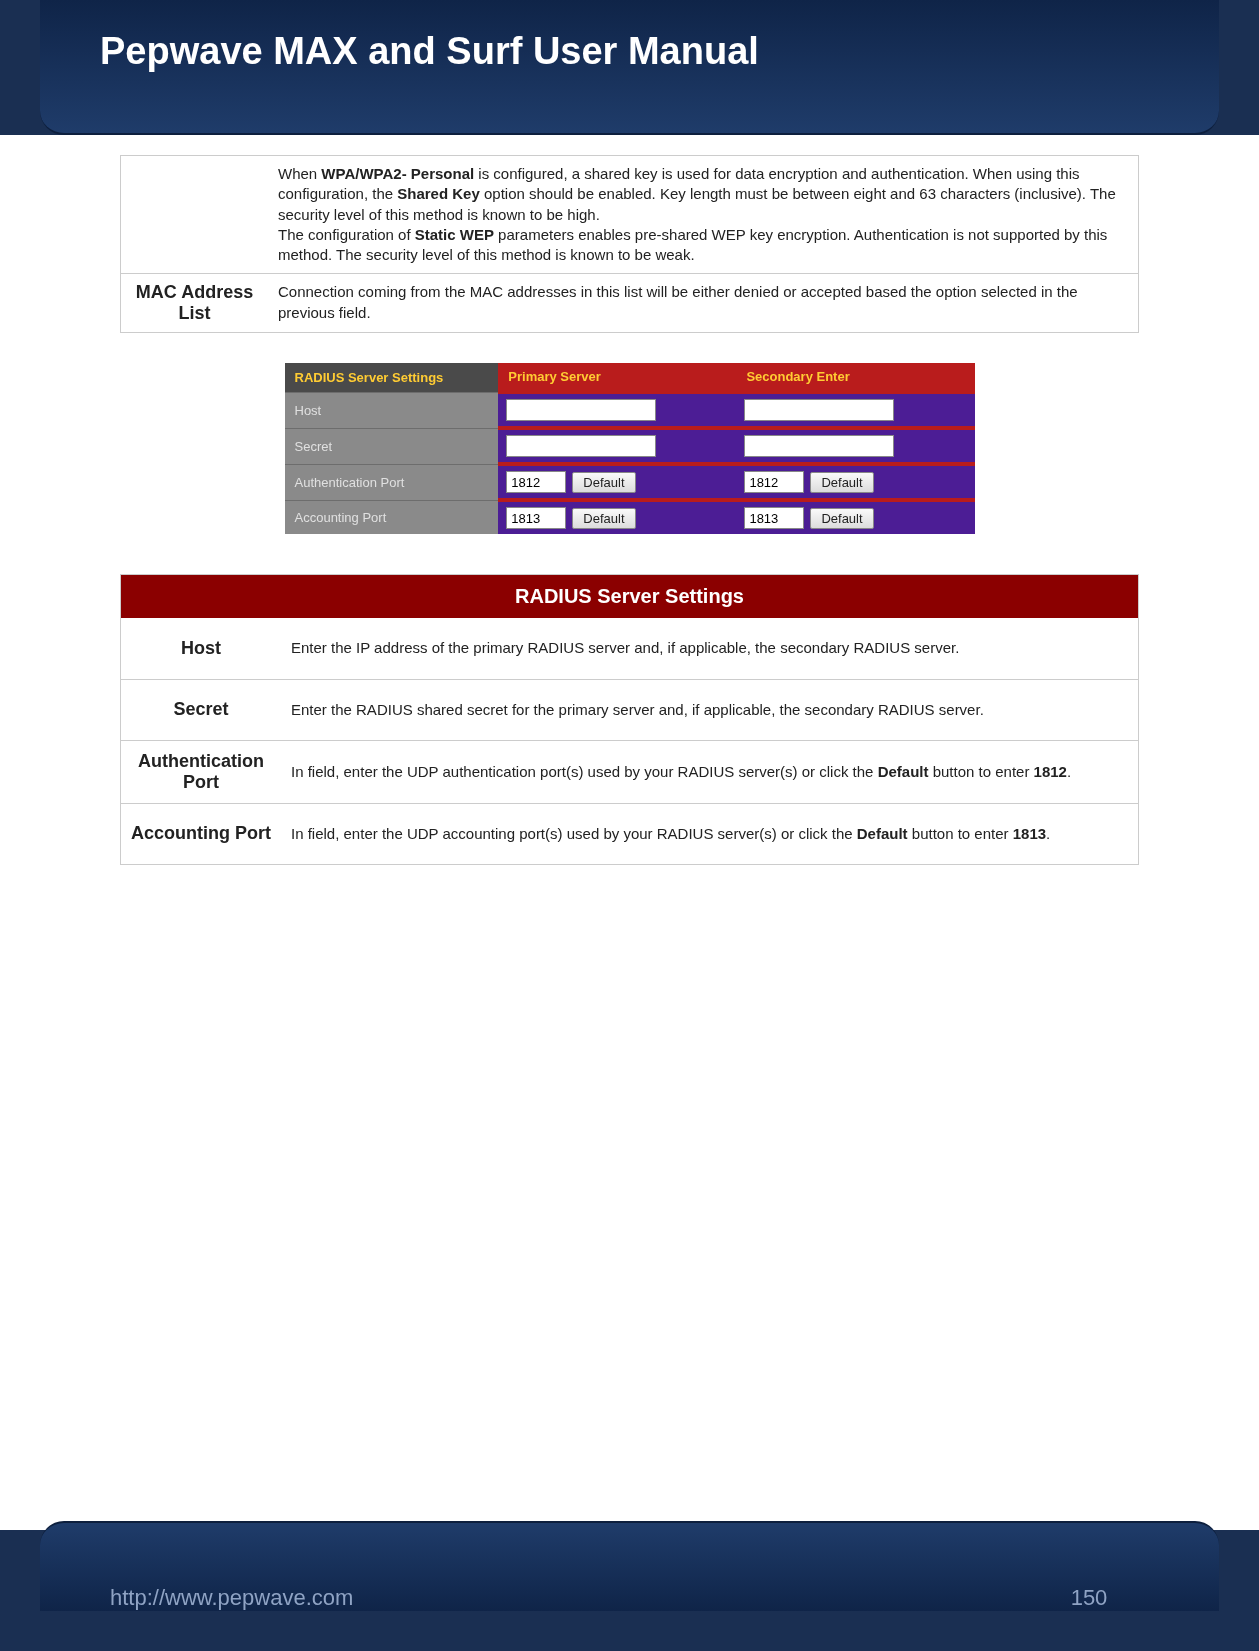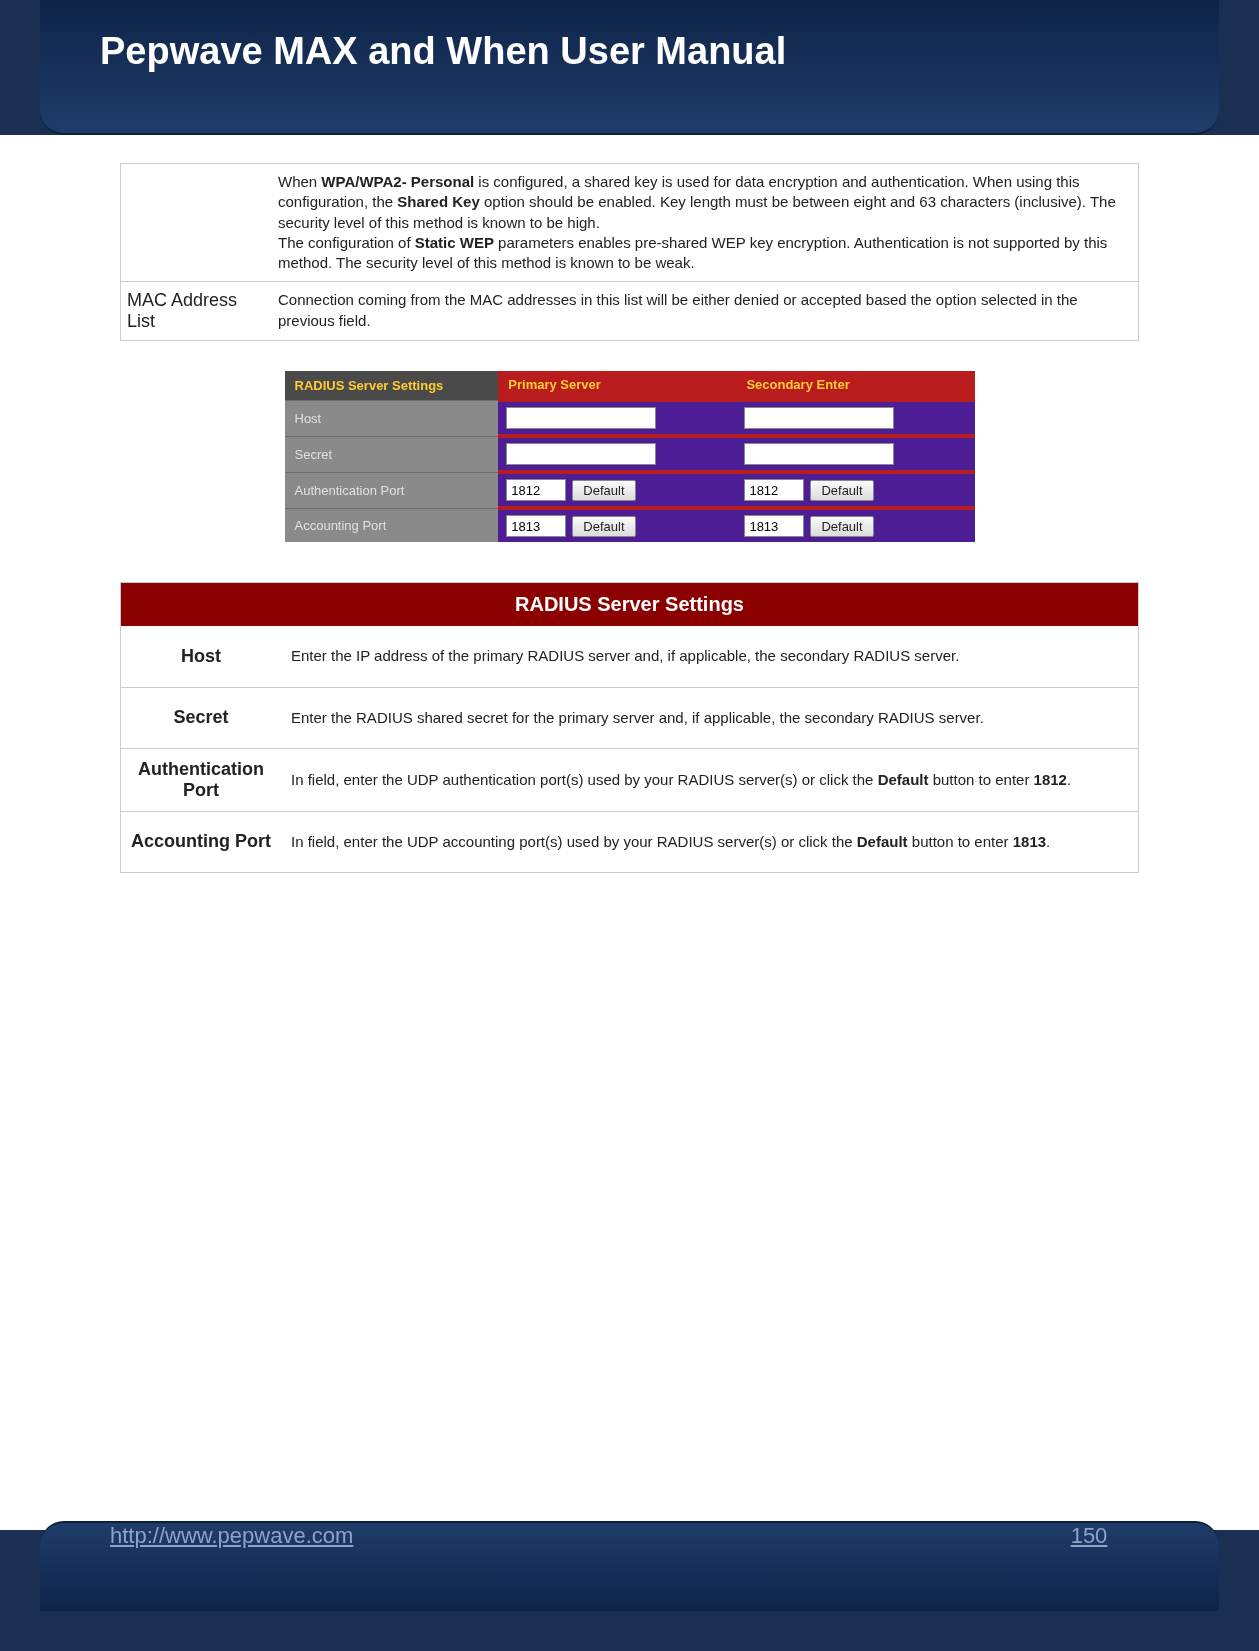--- a/index.html
+++ b/index.html
@@ -40,26 +40,25 @@
     padding: 20px 80px 80px 80px;
     min-height: 1350px;
     box-sizing: border-box;
     border-radius: 0 0 24px 24px;
   }
   table.desc-table {
     border-collapse: collapse;
     width: 100%;
     border: 1px solid #ccc;
     font-size: 15px;
-    margin-top: 8px;
   }
   table.desc-table td.label-cell {
     width: 135px;
-    text-align: left;
-    font-weight: normal;
+    text-align: center;
+    font-weight: bold;
     font-size: 18px;
     vertical-align: middle;
     border-bottom: 1px solid #ccc;
     padding: 8px 6px;
   }
   table.desc-table td.content-cell {
     vertical-align: top;
     border-bottom: 1px solid #ccc;
     padding: 8px 10px;
     line-height: 1.35;
@@ -158,36 +157,35 @@
     bottom: 40px;
     left: 40px; right: 40px;
     height: 90px;
     background: linear-gradient(to bottom, #1f3c6a 0%, #0f2448 100%);
     border-radius: 24px 24px 0 0;
     border-top: 2px solid #0d1f3d;
     color: #8fa3c4;
     font-family: "Century Gothic", "Segoe UI", Arial, sans-serif;
     font-size: 22px;
     display: flex;
-    align-items: flex-start;
+    align-items: flex-end;
     padding: 0 70px;
     box-sizing: border-box;
-    text-decoration: underline;
   }
   .footer-url { flex: 1; }
   .footer-page { width: 120px; text-align: center; }
   .footer-copy { flex: 1; text-align: right; }
 </style>
 </head>
 <body>
 
 <div class="page-outer">
 
   <div class="header-bar">
-    <div class="header-title">Pepwave MAX and When User Manual</div>
+    <div class="header-title">Pepwave MAX and Surf User Manual</div>
   </div>
 
   <div class="page-body">
 
     <table class="desc-table">
       <tbody>
           <tr>
         <td class="label-cell"></td>
         <td class="content-cell">
           <span>When </span><b>WPA/WPA2- Personal</b><span> is configured, a shared key is used for data encryption and authentication. When using this configuration, the </span><b>Shared Key</b><span> option should be enabled. Key length must be between eight and 63 characters (inclusive). The security level of this method is known to be high.</span>

